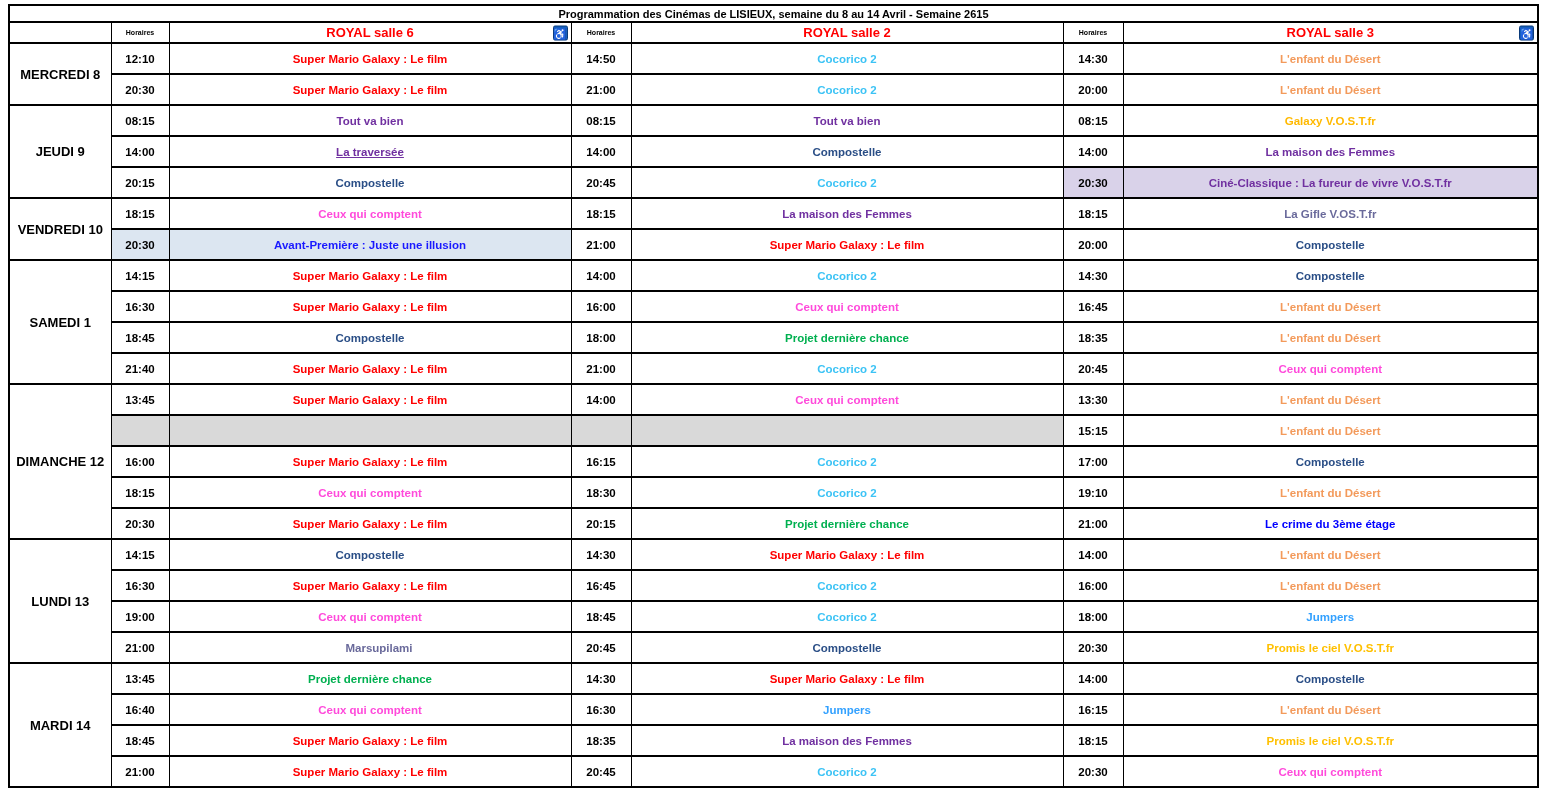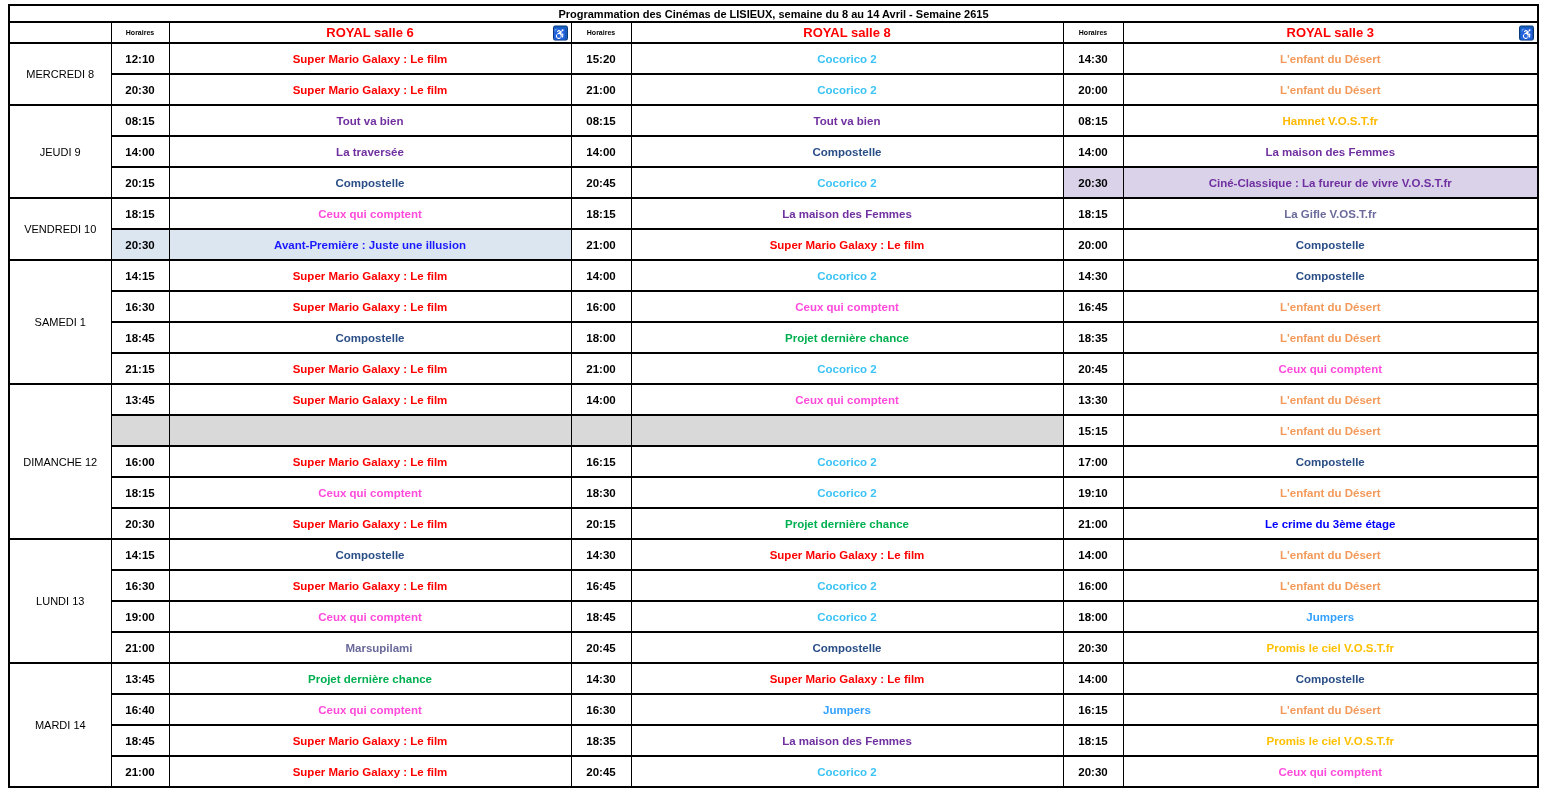--- a/index.html
+++ b/index.html
@@ -31,21 +31,21 @@
     position: relative;
   }
   .wc {
     position: absolute; right: 3px; top: 50%; transform: translateY(-50%);
     width: 15px; height: 15px; background: #1560BE; color: #ffffff;
     border: 1px solid #0a3a7a; border-radius: 2px;
     font-size: 11px; line-height: 14px; text-align: center;
     font-weight: normal;
   }
   tbody tr { height: 31px; }
-  td.day { font-size: 11px; font-weight: normal; color: #000; }
+  td.day { font-size: 13px; font-weight: bold; color: #000; }
   td.time { font-size: 11.5px; font-weight: bold; color: #000; }
   td.film { font-size: 11.5px; font-weight: bold; }
 </style>
 </head>
 <body>
 
 <div class="sheet">
   <table class="schedule">
     <colgroup>
       <col style="width:102px">
@@ -62,59 +62,59 @@
       </tr>
       <tr class="header-row">
         <th class="day-h"></th>
         <th class="hor">Horaires</th>
         <th class="salle">
           <span>ROYAL salle 6</span>
           <span class="wc">♿</span>
         </th>
         <th class="hor">Horaires</th>
         <th class="salle">
-          <span>ROYAL salle 8</span>
+          <span>ROYAL salle 2</span>
         </th>
         <th class="hor">Horaires</th>
         <th class="salle">
           <span>ROYAL salle 3</span>
           <span class="wc">♿</span>
         </th>
       </tr>
     </thead>
     <tbody>
         <tr>
           <td class="day" rowspan="2">MERCREDI 8</td>
           <td class="time">12:10</td>
           <td class="film" style="color: rgb(255, 0, 0);">Super Mario Galaxy : Le film</td>
-          <td class="time">15:20</td>
+          <td class="time">14:50</td>
           <td class="film" style="color: rgb(60, 195, 245);">Cocorico 2</td>
           <td class="time">14:30</td>
           <td class="film" style="color: rgb(243, 154, 91);">L'enfant du Désert</td>
         </tr>
         <tr>
           <td class="time">20:30</td>
           <td class="film" style="color: rgb(255, 0, 0);">Super Mario Galaxy : Le film</td>
           <td class="time">21:00</td>
           <td class="film" style="color: rgb(60, 195, 245);">Cocorico 2</td>
           <td class="time">20:00</td>
           <td class="film" style="color: rgb(243, 154, 91);">L'enfant du Désert</td>
         </tr>
         <tr>
           <td class="day" rowspan="3">JEUDI 9</td>
           <td class="time">08:15</td>
           <td class="film" style="color: rgb(112, 48, 160);">Tout va bien</td>
           <td class="time">08:15</td>
           <td class="film" style="color: rgb(112, 48, 160);">Tout va bien</td>
           <td class="time">08:15</td>
-          <td class="film" style="color: rgb(255, 185, 0);">Hamnet V.O.S.T.fr</td>
-        </tr>
-        <tr>
-          <td class="time">14:00</td>
-          <td class="film" style="color: rgb(112, 48, 160);">La traversée</td>
+          <td class="film" style="color: rgb(255, 185, 0);">Galaxy V.O.S.T.fr</td>
+        </tr>
+        <tr>
+          <td class="time">14:00</td>
+          <td class="film" style="color: rgb(112, 48, 160); text-decoration: underline;">La traversée</td>
           <td class="time">14:00</td>
           <td class="film" style="color: rgb(42, 78, 134);">Compostelle</td>
           <td class="time">14:00</td>
           <td class="film" style="color: rgb(112, 48, 160);">La maison des Femmes</td>
         </tr>
         <tr>
           <td class="time">20:15</td>
           <td class="film" style="color: rgb(42, 78, 134);">Compostelle</td>
           <td class="time">20:45</td>
           <td class="film" style="color: rgb(60, 195, 245);">Cocorico 2</td>
@@ -157,21 +157,21 @@
         </tr>
         <tr>
           <td class="time">18:45</td>
           <td class="film" style="color: rgb(42, 78, 134);">Compostelle</td>
           <td class="time">18:00</td>
           <td class="film" style="color: rgb(0, 176, 80);">Projet dernière chance</td>
           <td class="time">18:35</td>
           <td class="film" style="color: rgb(243, 154, 91);">L'enfant du Désert</td>
         </tr>
         <tr>
-          <td class="time">21:15</td>
+          <td class="time">21:40</td>
           <td class="film" style="color: rgb(255, 0, 0);">Super Mario Galaxy : Le film</td>
           <td class="time">21:00</td>
           <td class="film" style="color: rgb(60, 195, 245);">Cocorico 2</td>
           <td class="time">20:45</td>
           <td class="film" style="color: rgb(255, 74, 219);">Ceux qui comptent</td>
         </tr>
         <tr>
           <td class="day" rowspan="5">DIMANCHE 12</td>
           <td class="time">13:45</td>
           <td class="film" style="color: rgb(255, 0, 0);">Super Mario Galaxy : Le film</td>

